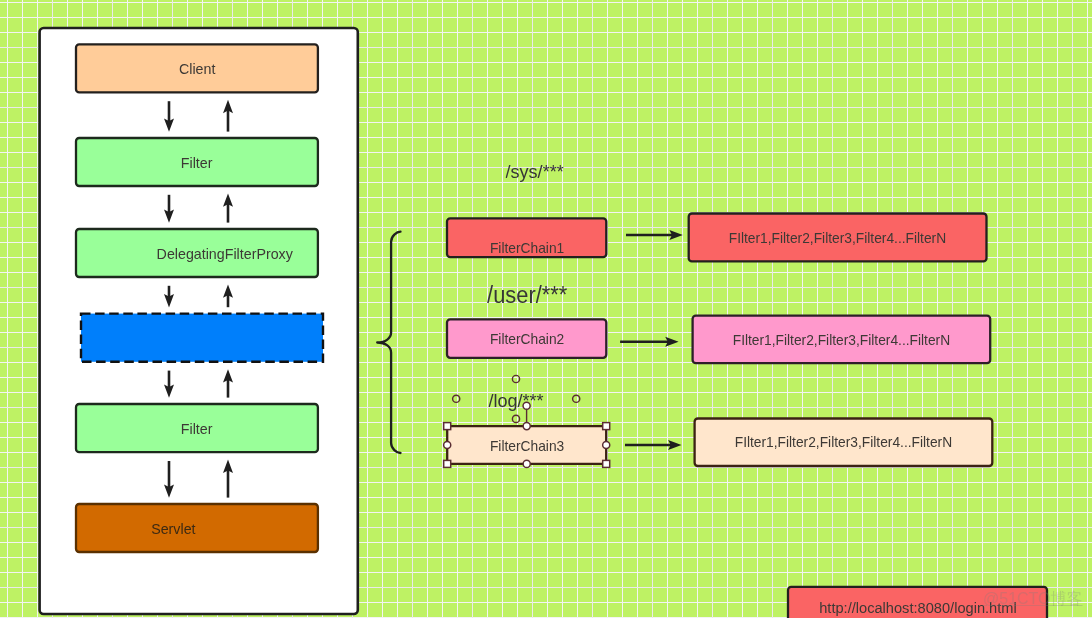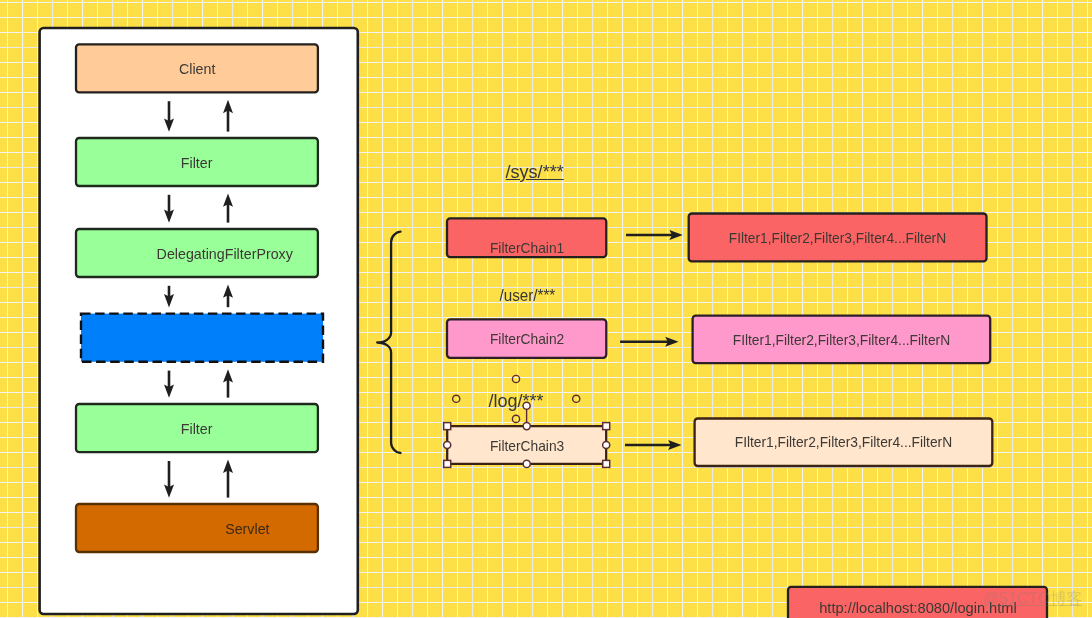--- a/index.html
+++ b/index.html
@@ -1,19 +1,19 @@
 <!DOCTYPE html>
 <html><head>
 <meta charset="utf-8">
 <title>Spring Security Filter Chain Diagram</title>
 <style>
   html,body{margin:0;padding:0;background:#fff;}
   body{width:1092px;height:618px;overflow:hidden;
        font-family:"Liberation Sans",sans-serif;-webkit-font-smoothing:antialiased;}
-  #canvas{position:relative;width:1092px;height:618px;overflow:hidden;background:#fde047;}
+  #canvas{position:relative;width:1092px;height:618px;overflow:hidden;background:#bef264;}
   #grid{position:absolute;left:0;top:0;}
   #vec{position:absolute;left:0;top:0;}
   .lbl{position:absolute;display:flex;align-items:center;justify-content:center;
        text-align:center;color:#333;white-space:nowrap;line-height:1.1;}
   .lbl span{display:inline-block;transform:scaleX(.95) translateZ(0);transform-origin:center;}
   .wm{position:absolute;color:rgba(125,125,125,.28);font-size:16px;white-space:nowrap;}
 </style>
 </head>
 <body>
 
@@ -112,39 +112,39 @@
     </div>
     <div class="lbl" style="left: 76px; top: 138.8px; width: 241.9px; height: 48px; color: rgb(61, 57, 53); font-size: 15px;">
       <span>Filter</span>
     </div>
     <div class="lbl" style="left: 76px; top: 229.8px; width: 241.9px; height: 48px; color: rgb(61, 57, 53); font-size: 15px; padding-left: 28px;">
       <span>DelegatingFilterProxy</span>
     </div>
     <div class="lbl" style="left: 76px; top: 404.8px; width: 241.9px; height: 48.2px; color: rgb(61, 57, 53); font-size: 15px;">
       <span>Filter</span>
     </div>
-    <div class="lbl" style="left: 76px; top: 504.8px; width: 195px; height: 48px; color: rgb(61, 42, 18); font-size: 15px; justify-content: flex-end;">
+    <div class="lbl" style="left: 76px; top: 504.8px; width: 195px; height: 48px; color: rgb(61, 42, 18); font-size: 15px;">
       <span>Servlet</span>
     </div>
     <div class="lbl" style="left: 447px; top: 220.05px; width: 159.3px; height: 57px; color: rgb(61, 57, 53); font-size: 14.5px; text-align: center;">
       <span>FilterChain1</span>
     </div>
     <div class="lbl" style="left: 688.7px; top: 214.6px; width: 297.8px; height: 47.9px; color: rgb(61, 57, 53); font-size: 14.5px;">
       <span>FIlter1,Filter2,Filter3,Filter4...FilterN</span>
     </div>
-    <div class="lbl" style="left: 454.8px; top: 161.6px; width: 160px; height: 22px; color: rgb(54, 54, 54); font-size: 19px; text-decoration: underline;">
+    <div class="lbl" style="left: 454.8px; top: 161.6px; width: 160px; height: 22px; color: rgb(54, 54, 54); font-size: 19px;">
       <span>/sys/***</span>
     </div>
     <div class="lbl" style="left: 447px; top: 321.15px; width: 159.3px; height: 38.4px; color: rgb(61, 57, 53); font-size: 14.5px;">
       <span>FilterChain2</span>
     </div>
     <div class="lbl" style="left: 692.6px; top: 316.7px; width: 297.6px; height: 47.6px; color: rgb(61, 57, 53); font-size: 14.5px;">
       <span>FIlter1,Filter2,Filter3,Filter4...FilterN</span>
     </div>
-    <div class="lbl" style="left: 447px; top: 284.7px; width: 160px; height: 22px; color: rgb(54, 54, 54); font-size: 16px;">
+    <div class="lbl" style="left: 447px; top: 284.7px; width: 160px; height: 22px; color: rgb(54, 54, 54); font-size: 23px;">
       <span>/user/***</span>
     </div>
     <div class="lbl" style="left: 447.2px; top: 427.85px; width: 159px; height: 37.8px; color: rgb(61, 57, 53); font-size: 14.5px; justify-content: center;">
       <span>FilterChain3</span>
     </div>
     <div class="lbl" style="left: 694.6px; top: 419.6px; width: 297.7px; height: 47.5px; color: rgb(61, 57, 53); font-size: 14.5px;">
       <span>FIlter1,Filter2,Filter3,Filter4...FilterN</span>
     </div>
     <div class="lbl" style="left: 435.9px; top: 390.6px; width: 160px; height: 22px; color: rgb(54, 54, 54); font-size: 19px;">
       <span>/log/***</span>

